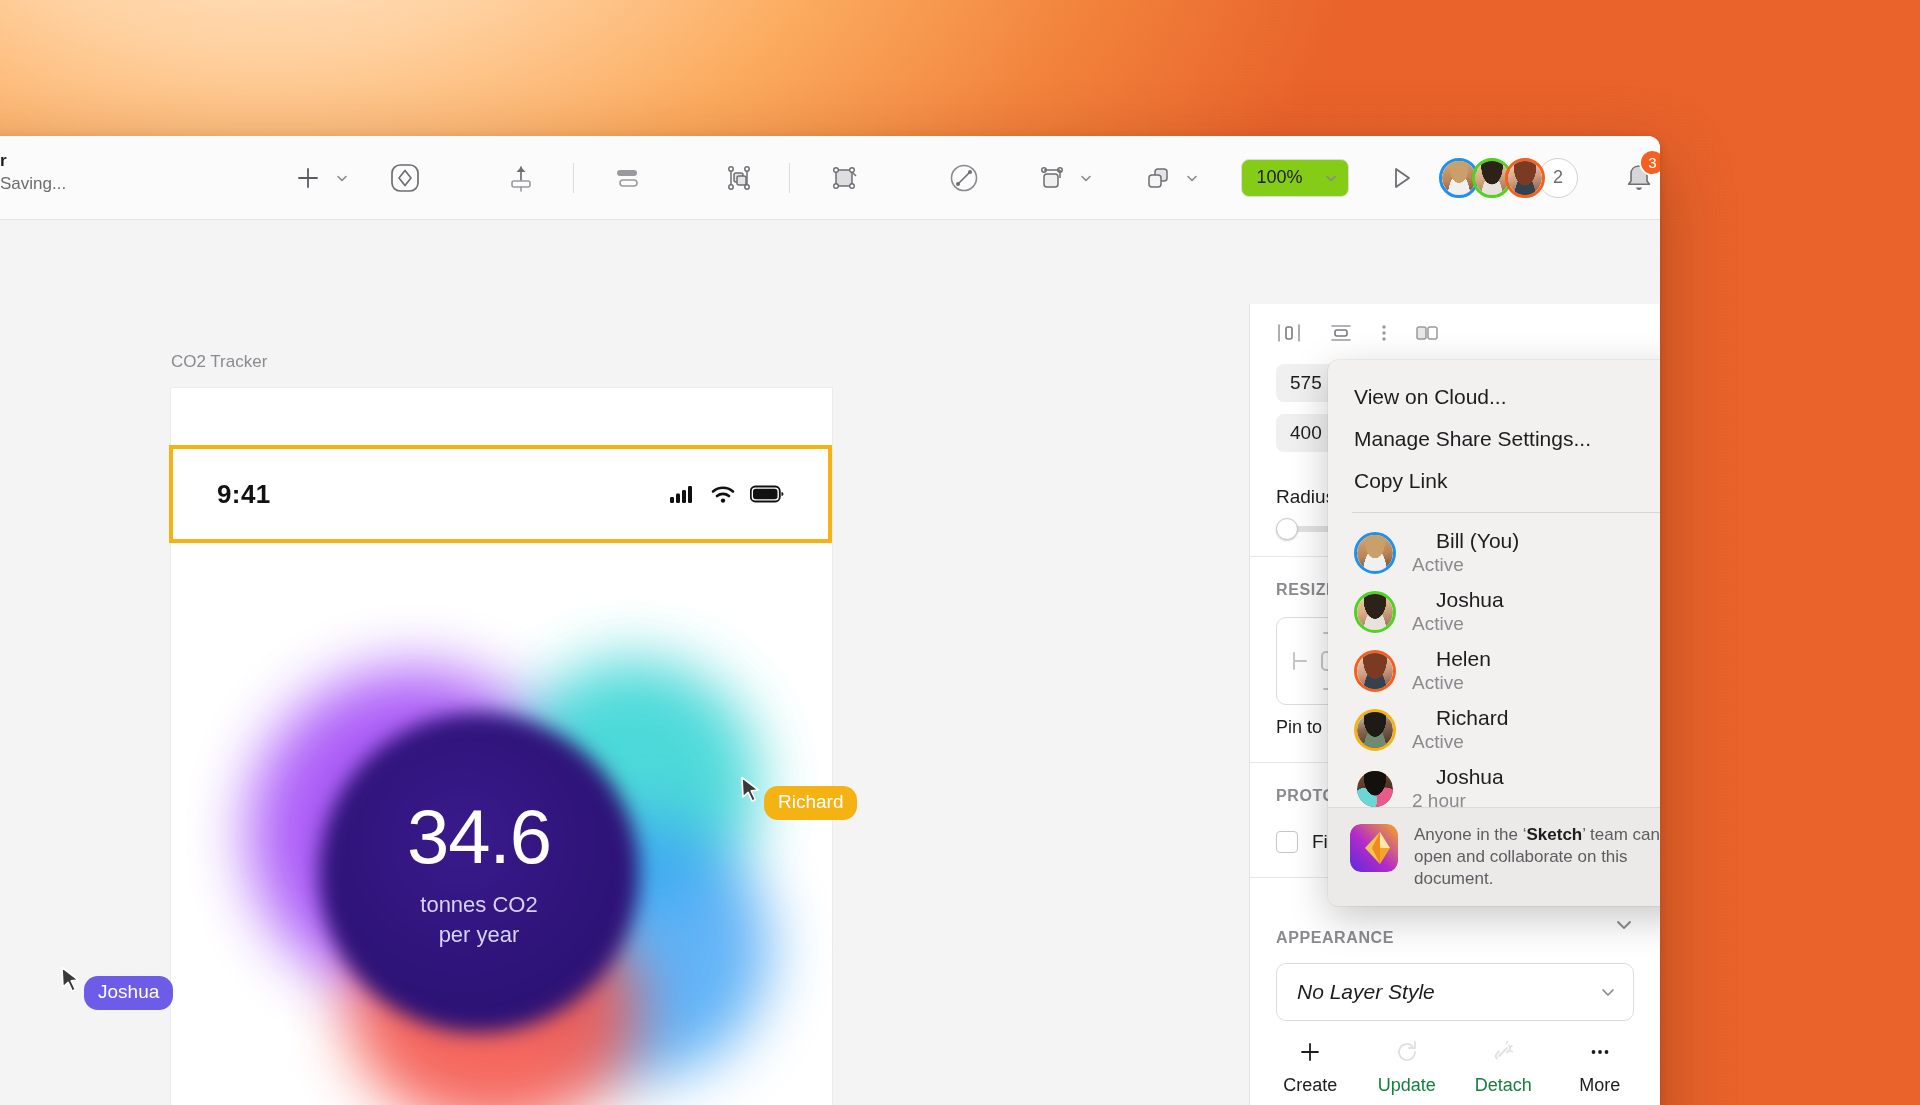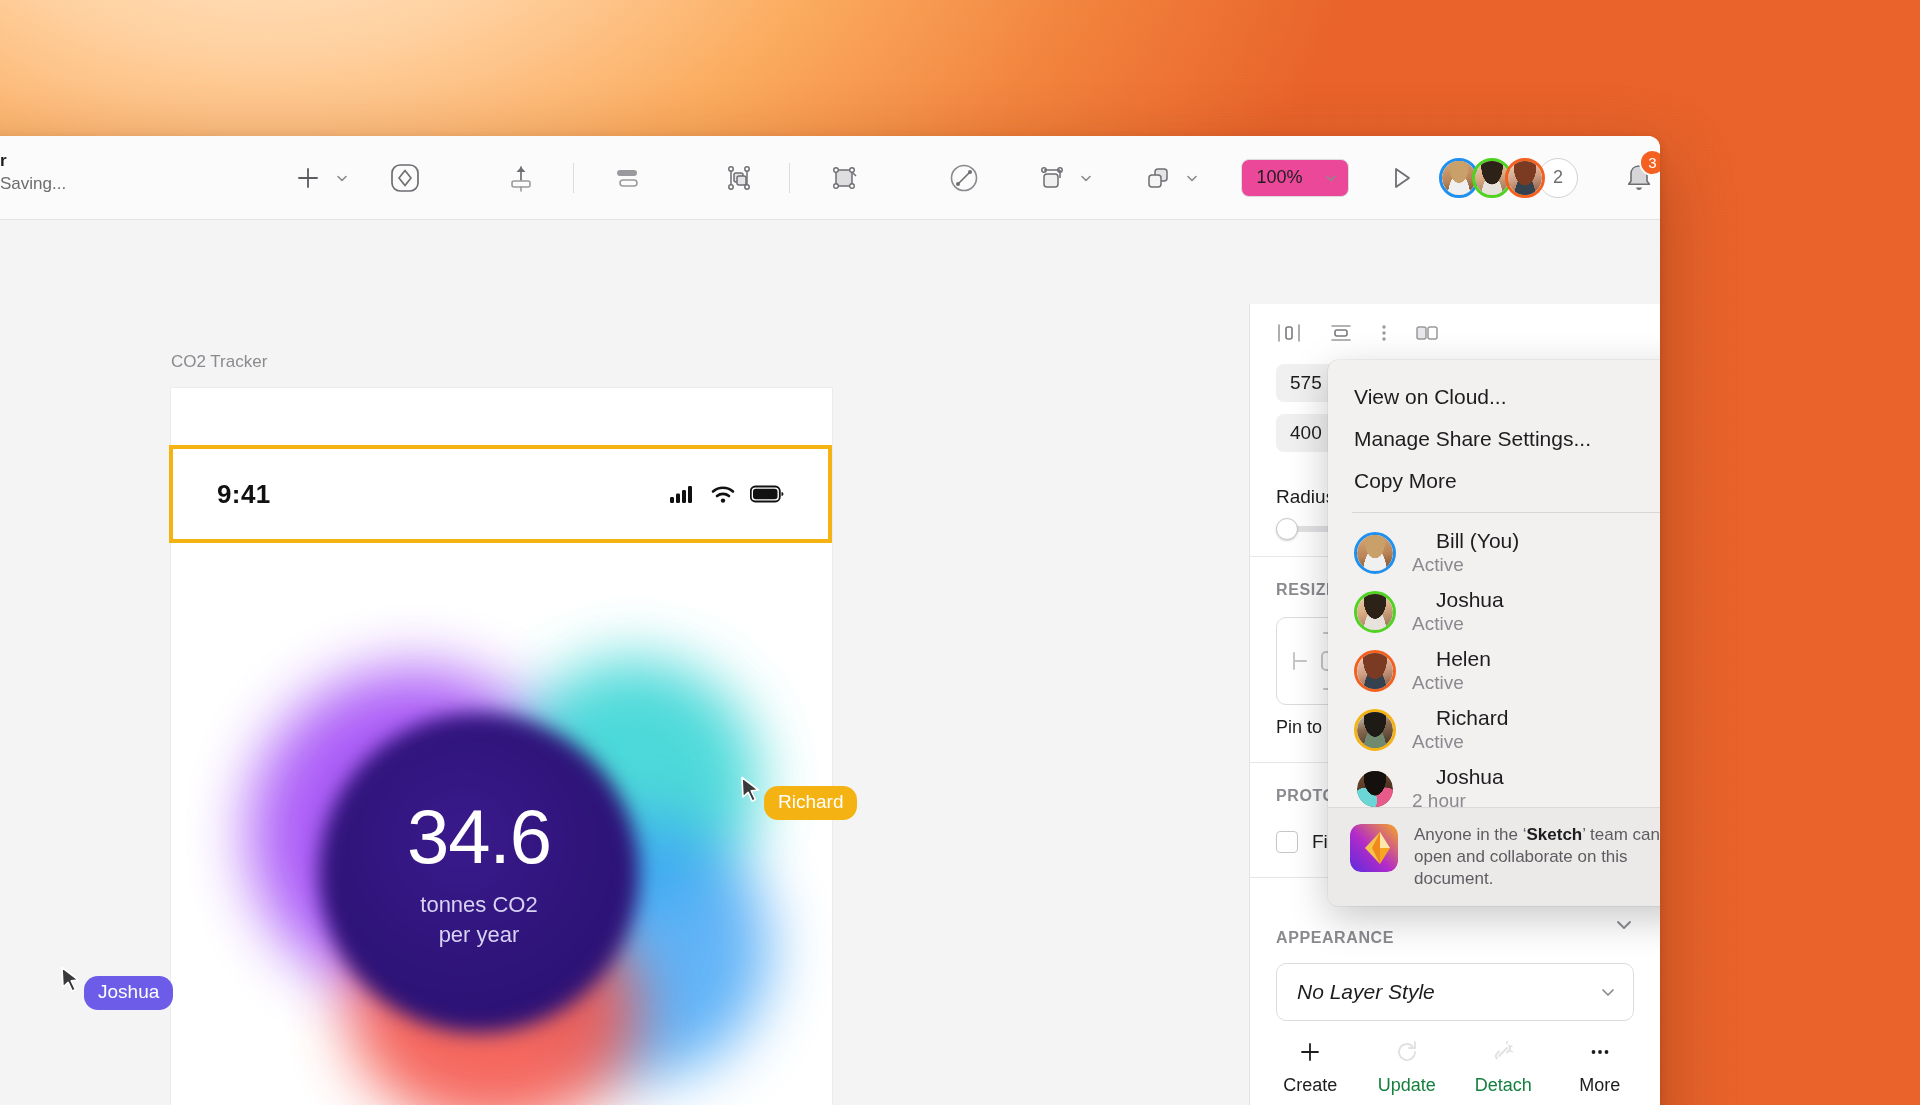--- a/index.html
+++ b/index.html
@@ -55,21 +55,21 @@
   .tb-chev{
     width:22px; height:46px;
     display:flex; align-items:center; justify-content:center;
     color:#8a8a8f;
   }
   .tb-sep{ width:1px; height:30px; background:#dcdcdc; margin:0 14px; }
 
   .zoom-field{
     width:112px; height:38px;
     border:1px solid #dcdcde; border-radius:8px;
-    background:#ec4899;
+    background:#84cc16;
     display:flex; align-items:center; justify-content:space-between;
     padding:0 10px 0 14px;
     font-size:18px; color:#1d1d1f;
   }
 
   
   .avatars{ display:flex; align-items:center; margin-left:16px;}
   .av{
     width:40px; height:40px; border-radius:50%;
     border:3px solid transparent; margin-left:-7px;
@@ -608,21 +608,21 @@
       <div class="divider" style="margin:22px 0 20px;"></div>
 
     </div>
 
   </div>
 
   <div id="share-popover">
     <div class="pop-top">
       <div class="pop-item">View on Cloud...</div>
       <div class="pop-item">Manage Share Settings...</div>
-      <div class="pop-item">Copy More</div>
+      <div class="pop-item">Copy Link</div>
     </div>
     <div class="pop-sep"></div>
 
     <div class="collab">
       <div class="av2" style="border-color:#1e90f0;">
         <div class="face" style="background:linear-gradient(170deg,#d9a878 0%,#b98457 55%,#6e4a2e 100%);position:absolute;inset:0;border-radius:50%;"></div>
         <div class="face-hat" style="background:radial-gradient(ellipse at 50% 22%, #c9a06a 0 38%, transparent 39%), radial-gradient(ellipse at 50% 118%, #f0f0f0 0 48%, transparent 49%);"></div>
       </div>
       <div>
         <div class="nm">Bill (You)</div>

